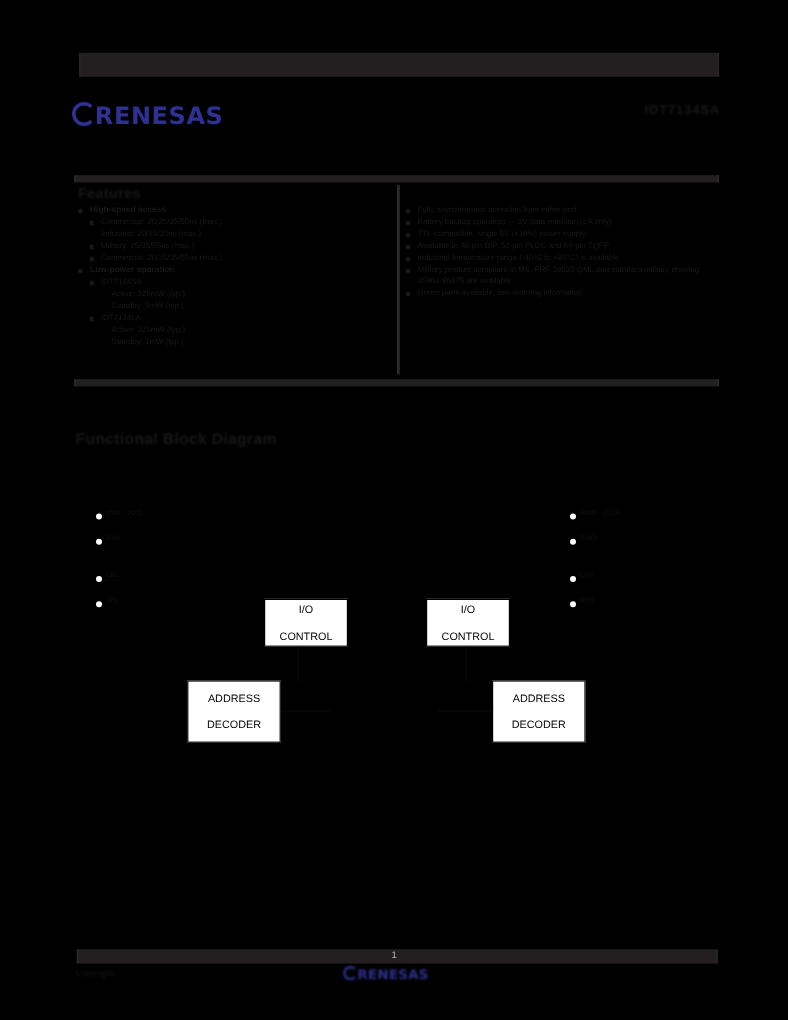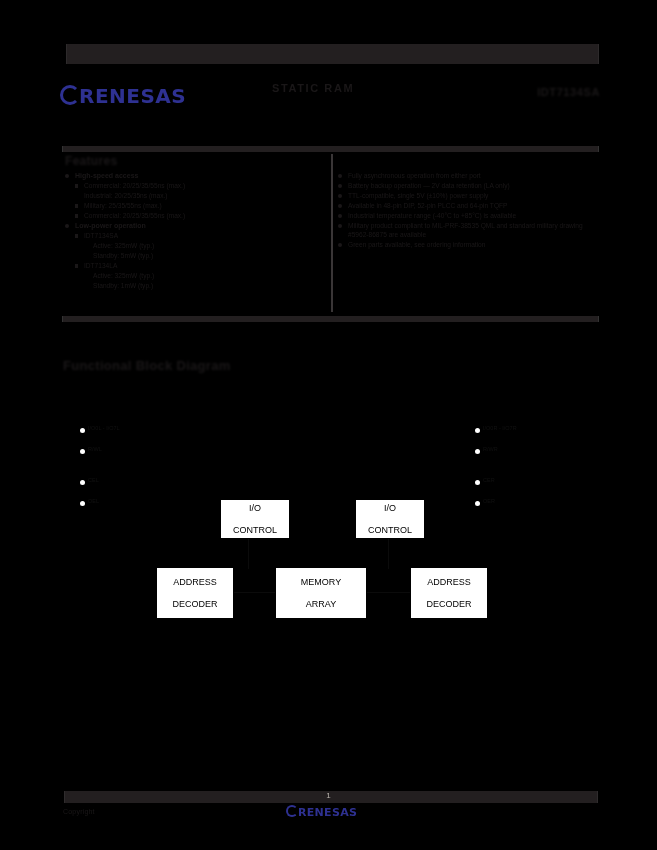--- a/index.html
+++ b/index.html
@@ -269,21 +269,20 @@
 <body>
 
 <div id="page">
 
   <div class="top-bar"></div>
 
   <div class="masthead">
     <div class="logo"><span class="swirl"></span><span>RENESAS</span></div>
 
     <div class="doc-title">
-      <div>STATIC RAM</div>
     </div>
 
     <div class="part-number">IDT7134SA</div>
   </div>
 
   <div class="rule top"></div>
   <div class="rule bottom"></div>
 
   <div class="features">
     <div class="col-divider"></div>
@@ -354,25 +353,20 @@
     <div class="box box-io-r" style="display: flex; flex-direction: column;">
         <span>I/O</span>
         <br>
         <span>CONTROL</span>
       </div>
     <div class="box box-dec-l" style="display: flex; flex-direction: column;">
         <span>ADDRESS</span>
         <br>
         <span>DECODER</span>
       </div>
-    <div class="box box-mem" style="display: flex; flex-direction: column;">
-        <span>MEMORY</span>
-        <br>
-        <span>ARRAY</span>
-      </div>
     <div class="box box-dec-r" style="display: flex; flex-direction: column;">
         <span>ADDRESS</span>
         <br>
         <span>DECODER</span>
       </div>
   </div>
 
   <div class="footer-bar"></div>
   <div class="page-num">1</div>
   <div class="footer-left">Copyright</div>

